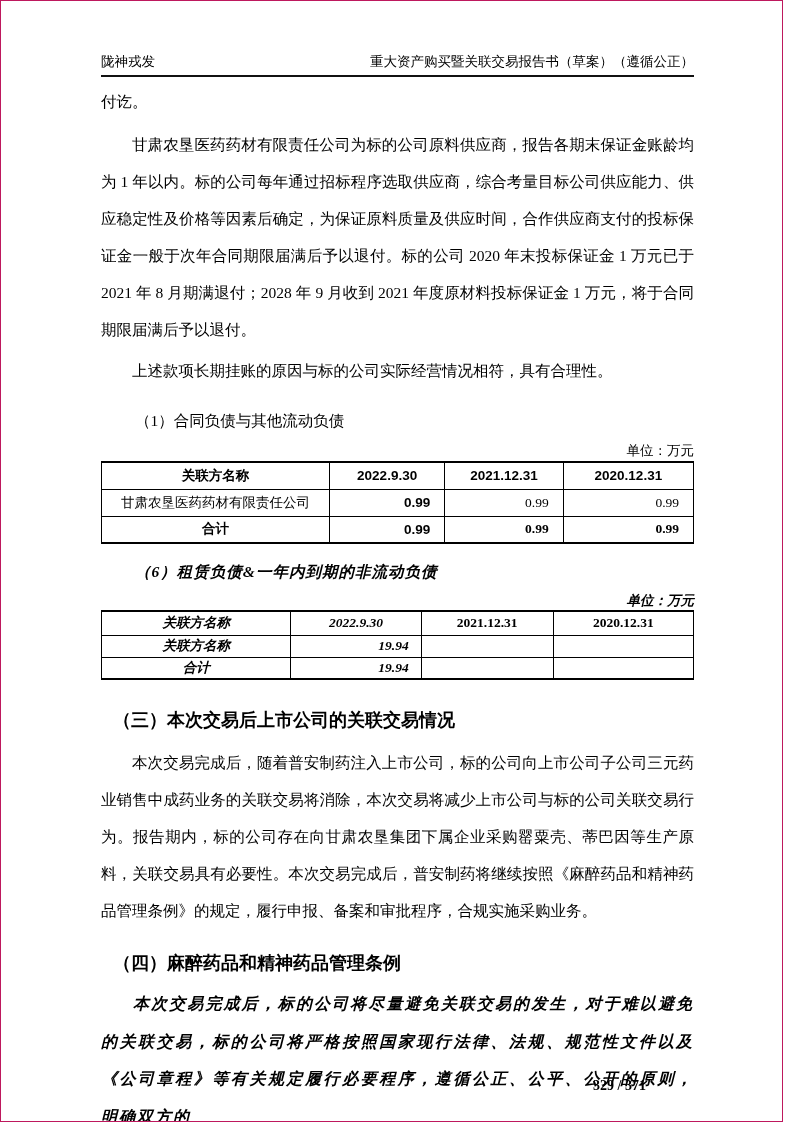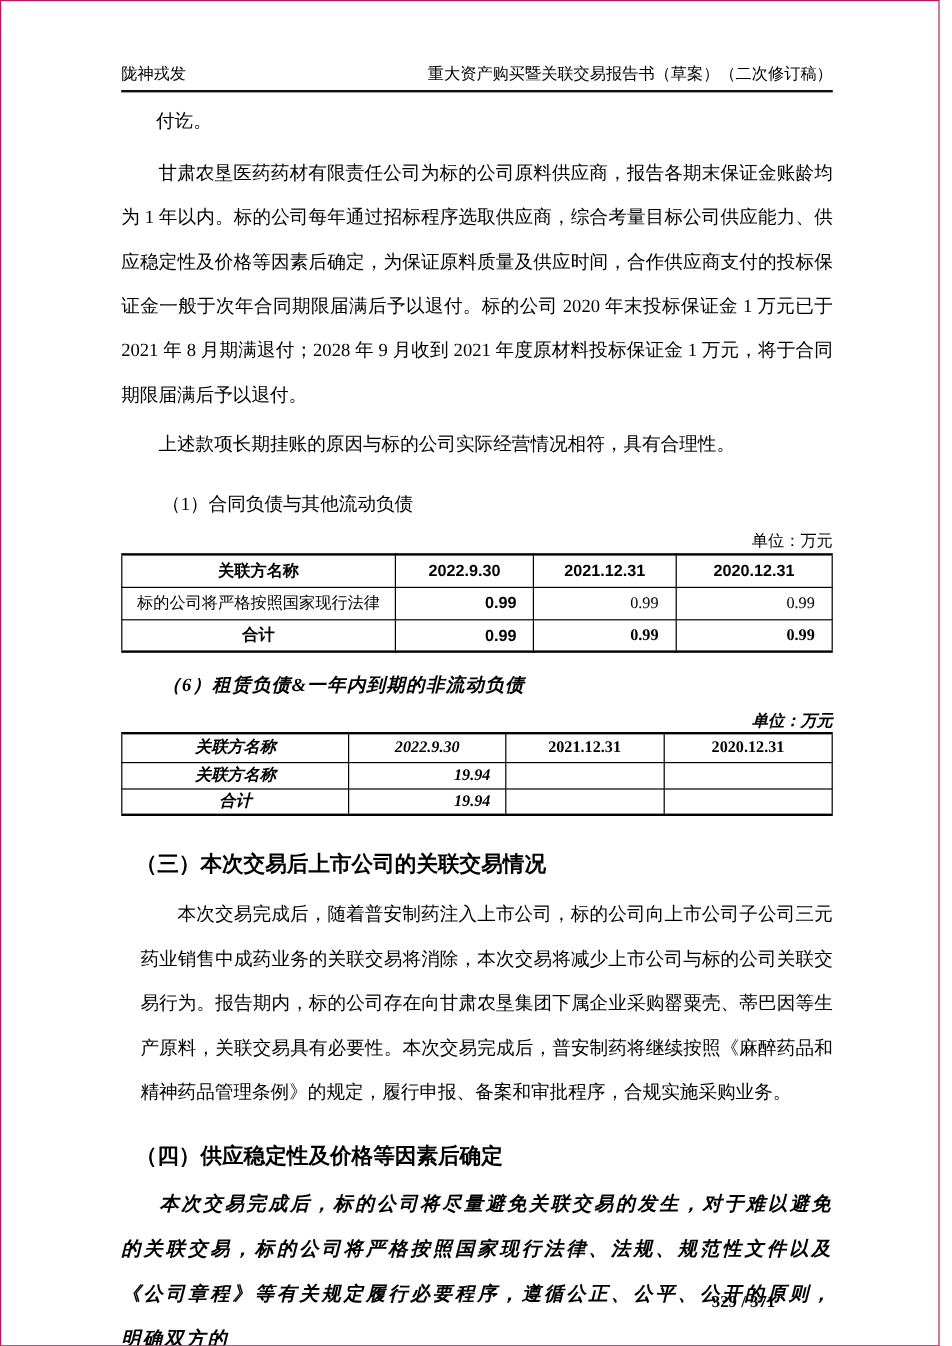--- a/index.html
+++ b/index.html
@@ -22,21 +22,21 @@
     border-bottom:2px solid #111;
     font-size:13.5px;line-height:17px;
   }
   .page-header .right{text-align:right;}
   
   .para{
     margin:0;font-size:15.5px;line-height:37px;
     text-align:justify;
   }
   .indent{text-indent:2em;}
-  #p-fuqi{margin-top:6px;margin-left:29px;}
+  #p-fuqi{margin-top:6px;}
   #p-supplier{margin-top:6px;}
   #p-conclusion{margin-top:4px;}
   
   .sub-heading{
     margin:20px 0 0 0;padding-left:2.2em;
     font-size:15.5px;line-height:24px;font-weight:normal;
   }
   .sub-heading.kai{
     font-weight:bold;font-style:italic;letter-spacing:1px;
     margin-top:16px;
@@ -72,41 +72,41 @@
   #table2 .col3{width:22.3%;}#table2 .col4{width:23.7%;}
   #table2 th.kai,#table2 td.kai{font-style:italic;}
   #table2 td.num{padding-right:12px;}
   
   .big-heading{
     margin:26px 0 0 12px;
     font-family:"Liberation Sans","DejaVu Sans",sans-serif;
     font-size:18px;line-height:28px;font-weight:bold;
   }
   #h-sec4{margin-top:20px;}
-  #p-sec3{margin-top:10px;margin-left:16px;}
+  #p-sec3{margin-top:10px;}
   
   .para.kai{
     margin-top:8px;font-size:16px;line-height:37.5px;
     font-weight:bold;font-style:italic;letter-spacing:2px;
   }
   
   .page-number{
     position:absolute;top:1076px;right:136px;
     font-size:14px;font-weight:bold;line-height:18px;
   }
 </style>
 </head>
 <body>
 
 <div class="page">
   <div class="content">
 
     <div class="page-header">
       <span class="left">陇神戎发</span>
-      <span class="right">重大资产购买暨关联交易报告书（草案）（二次修订稿）</span>
+      <span class="right">重大资产购买暨关联交易报告书（草案）（遵循公正）</span>
     </div>
 
     <p class="para" id="p-fuqi">付讫。</p>
 
     <p class="para indent" id="p-supplier">甘肃农垦医药药材有限责任公司为标的公司原料供应商，报告各期末保证金账龄均为 1 年以内。标的公司每年通过招标程序选取供应商，综合考量目标公司供应能力、供应稳定性及价格等因素后确定，为保证原料质量及供应时间，合作供应商支付的投标保证金一般于次年合同期限届满后予以退付。标的公司 2020 年末投标保证金 1 万元已于 2021 年 8 月期满退付；2028 年 9 月收到 2021 年度原材料投标保证金 1 万元，将于合同期限届满后予以退付。</p>
 
     <p class="para indent" id="p-conclusion">上述款项长期挂账的原因与标的公司实际经营情况相符，具有合理性。</p>
 
     <h4 class="sub-heading" id="h-sec5">（1）合同负债与其他流动负债</h4>
 
@@ -114,21 +114,21 @@
 
     <table id="table1">
       <tbody>
         <tr>
           <th class="col1">关联方名称</th>
           <th class="col2">2022.9.30</th>
           <th class="col3">2021.12.31</th>
           <th class="col4">2020.12.31</th>
         </tr>
         <tr>
-          <td class="name">标的公司将严格按照国家现行法律</td>
+          <td class="name">甘肃农垦医药药材有限责任公司</td>
           <td class="num emph">0.99</td>
           <td class="num">0.99</td>
           <td class="num">0.99</td>
         </tr>
         <tr class="total">
           <td class="name">合计</td>
           <td class="num emph">0.99</td>
           <td class="num">0.99</td>
           <td class="num">0.99</td>
         </tr>
@@ -159,20 +159,20 @@
           <td class="num"></td>
           <td class="num"></td>
         </tr>
       </tbody>
     </table>
 
     <h2 class="big-heading" id="h-sec3">（三）本次交易后上市公司的关联交易情况</h2>
 
     <p class="para indent" id="p-sec3">本次交易完成后，随着普安制药注入上市公司，标的公司向上市公司子公司三元药业销售中成药业务的关联交易将消除，本次交易将减少上市公司与标的公司关联交易行为。报告期内，标的公司存在向甘肃农垦集团下属企业采购罂粟壳、蒂巴因等生产原料，关联交易具有必要性。本次交易完成后，普安制药将继续按照《麻醉药品和精神药品管理条例》的规定，履行申报、备案和审批程序，合规实施采购业务。</p>
 
-    <h2 class="big-heading" id="h-sec4">（四）供应稳定性及价格等因素后确定</h2>
+    <h2 class="big-heading" id="h-sec4">（四）麻醉药品和精神药品管理条例</h2>
 
     <p class="para kai indent" id="p-sec4">本次交易完成后，标的公司将尽量避免关联交易的发生，对于难以避免的关联交易，标的公司将严格按照国家现行法律、法规、规范性文件以及《公司章程》等有关规定履行必要程序，遵循公正、公平、公开的原则，明确双方的</p>
 
   </div>
 
   <div class="page-number">329 / 371</div>
 </div>
 
 </body></html>

